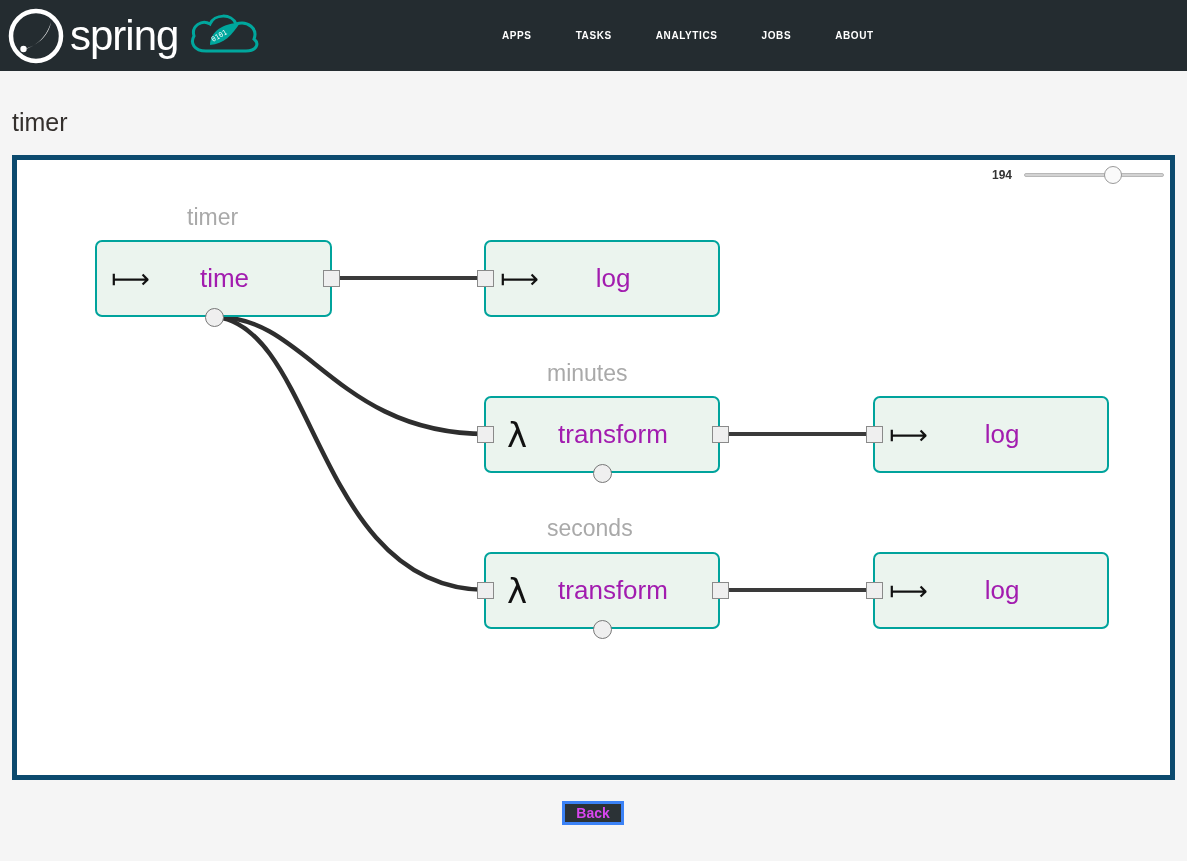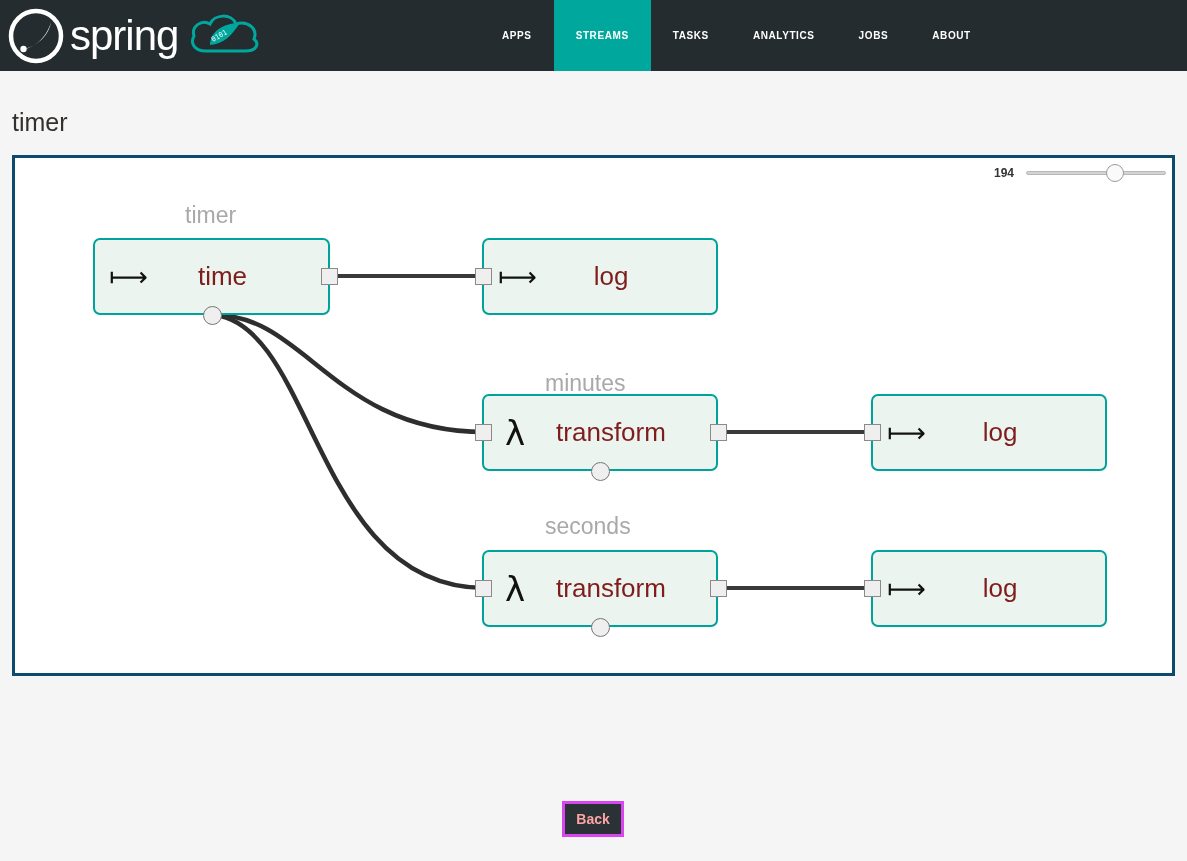--- a/index.html
+++ b/index.html
@@ -72,23 +72,23 @@
     color: #34302d;
     font-weight: 400;
   }
 
   
   .canvas {
     position: absolute;
     left: 12px;
     top: 155px;
     width: 1163px;
-    height: 521px;
+    height: 625px;
     background: #ffffff;
-    border: 3px solid #0c4a6e;
+    border: 5px solid #0c4a6e;
   }
 
   
   .zoom-wrap {
     position: absolute;
     right: 6px;
     top: 6px;
     display: flex;
     align-items: center;
     gap: 12px;
@@ -137,21 +137,21 @@
     margin-left: 14px;
     width: 34px;
     text-align: center;
     font-family: "DejaVu Sans", sans-serif;
   }
   .node-icon.lambda { font-size: 34px; }
   .node-label {
     flex: 1;
     text-align: center;
     font-size: 26px;
-    color: #7f1d1d;
+    color: #a21caf;
     padding-right: 26px;
     font-weight: 400;
   }
 
   .group-label {
     position: absolute;
     font-size: 23px;
     color: #a9a9a9;
     z-index: 3;
     white-space: nowrap;
@@ -180,24 +180,24 @@
     width: 1161px; height: 623px;
     z-index: 2;
   }
 
   
   .back-button {
     position: absolute;
     left: 562px;
     top: 801px;
     width: 62px;
-    height: 36px;
+    height: 24px;
     background: #2b3236;
-    border: 3px solid #d946ef;
-    color: #fca5a5;
+    border: 3px solid #3b82f6;
+    color: #d946ef;
     font-size: 14px;
     font-weight: bold;
     cursor: pointer;
     font-family: "Liberation Sans", sans-serif;
   }
 </style>
 </head>
 <body>
 
 <div class="navbar">
@@ -217,21 +217,20 @@
         <path d="M24 38 C24 24 38 16 54 16 C46 28 38 37 24 38 Z" fill="#00a79d"></path>
         <g fill="#ffffff" font-family="'DejaVu Sans Mono', monospace" font-size="7">
           <text x="27" y="35" transform="rotate(-30 27 35)">0101</text>
         </g>
       </svg>
     </span>
   </div>
 
   <div class="nav-items">
     <a class="nav-item" href="#">APPS</a>
-    <a class="nav-item active" href="#">STREAMS</a>
     <a class="nav-item" href="#">TASKS</a>
     <a class="nav-item" href="#">ANALYTICS</a>
     <a class="nav-item" href="#">JOBS</a>
     <a class="nav-item" href="#">ABOUT</a>
   </div>
 </div>
 
 <div class="page-title">timer</div>
 
 <div class="canvas">
@@ -251,21 +250,21 @@
     <path d="M 200 157 C 290 157 320 274 470 274" fill="none" stroke="#2e2e2e" stroke-width="4.5"></path>
 
     <path d="M 200 157 C 300 170 300 430 470 430" fill="none" stroke="#2e2e2e" stroke-width="4.5"></path>
 
     <path d="M 707 274 L 860 274" fill="none" stroke="#3a3a3a" stroke-width="4"></path>
 
     <path d="M 707 430 L 860 430" fill="none" stroke="#3a3a3a" stroke-width="4"></path>
   </svg>
 
   <div class="group-label" style="left:170px; top:44px;">timer</div>
-  <div class="group-label" style="left:530px; top:212px;">minutes</div>
+  <div class="group-label" style="left:530px; top:200px;">minutes</div>
   <div class="group-label" style="left:530px; top:355px;">seconds</div>
 
   <div class="node" style="left:78px; top:80px; width:237px; height:77px;">
     <span class="node-icon">⟼</span>
     <span class="node-label">time</span>
   </div>
   <div class="port" style="left:306px; top:110px;"></div>
   <div class="tap" style="left:188px; top:148px;"></div>
 
   <div class="node" style="left:467px; top:80px; width:236px; height:77px;">

